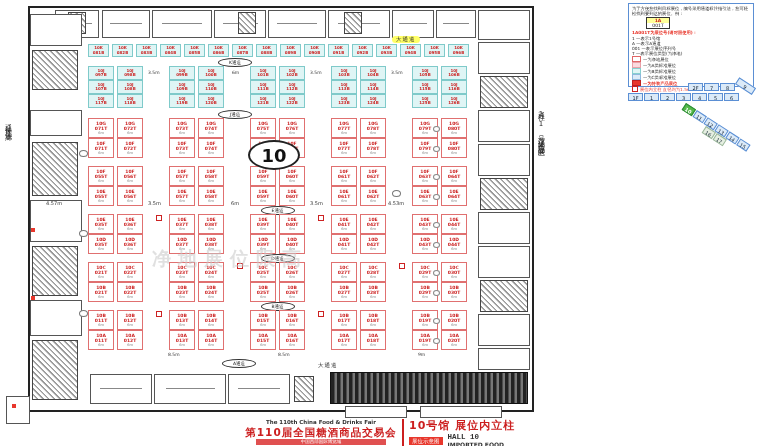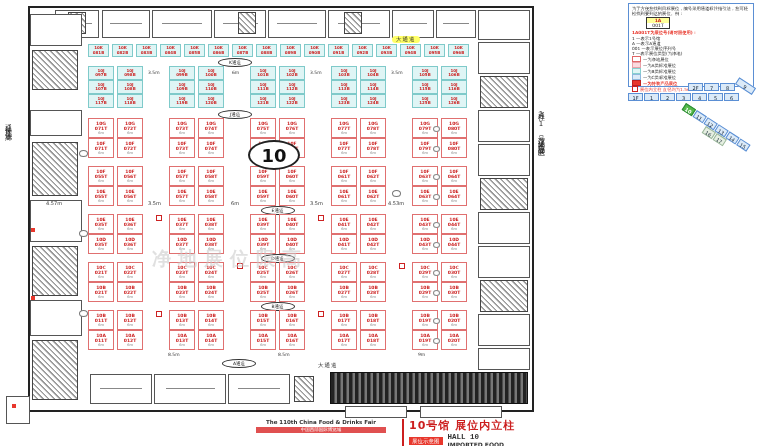--- a/index.html
+++ b/index.html
@@ -1000,20 +1000,21 @@
     <div class="mm-cell" style="width:20px;">9</div>
   </div>
   <div id="mm-strip2" class="mm-strip" style="left:706px;top:126px;">
       <div class="mm-cell annex">16</div>
       <div class="mm-cell annex">17</div>
     </div>
 
   <div class="titleblock">
     <div class="tb-left">
       <div class="tb-en">The 110th China Food &amp; Drinks Fair</div>
+      <div class="tb-cn">第110届全国糖酒商品交易会</div>
       <div class="tb-venue">中国西部国际博览城</div>
     </div>
     <div class="tb-div"></div>
     <div class="tb-right">
       <div class="tb-hallcn">10号馆 展位内立柱</div>
       <div class="tb-sub">
         <span class="tb-badge">展位示意图</span>
         <span>
           <span class="tb-halle" style="display:block;">HALL 10</span>
           <span class="tb-halle2" style="display:block;">IMPORTED FOOD</span>

